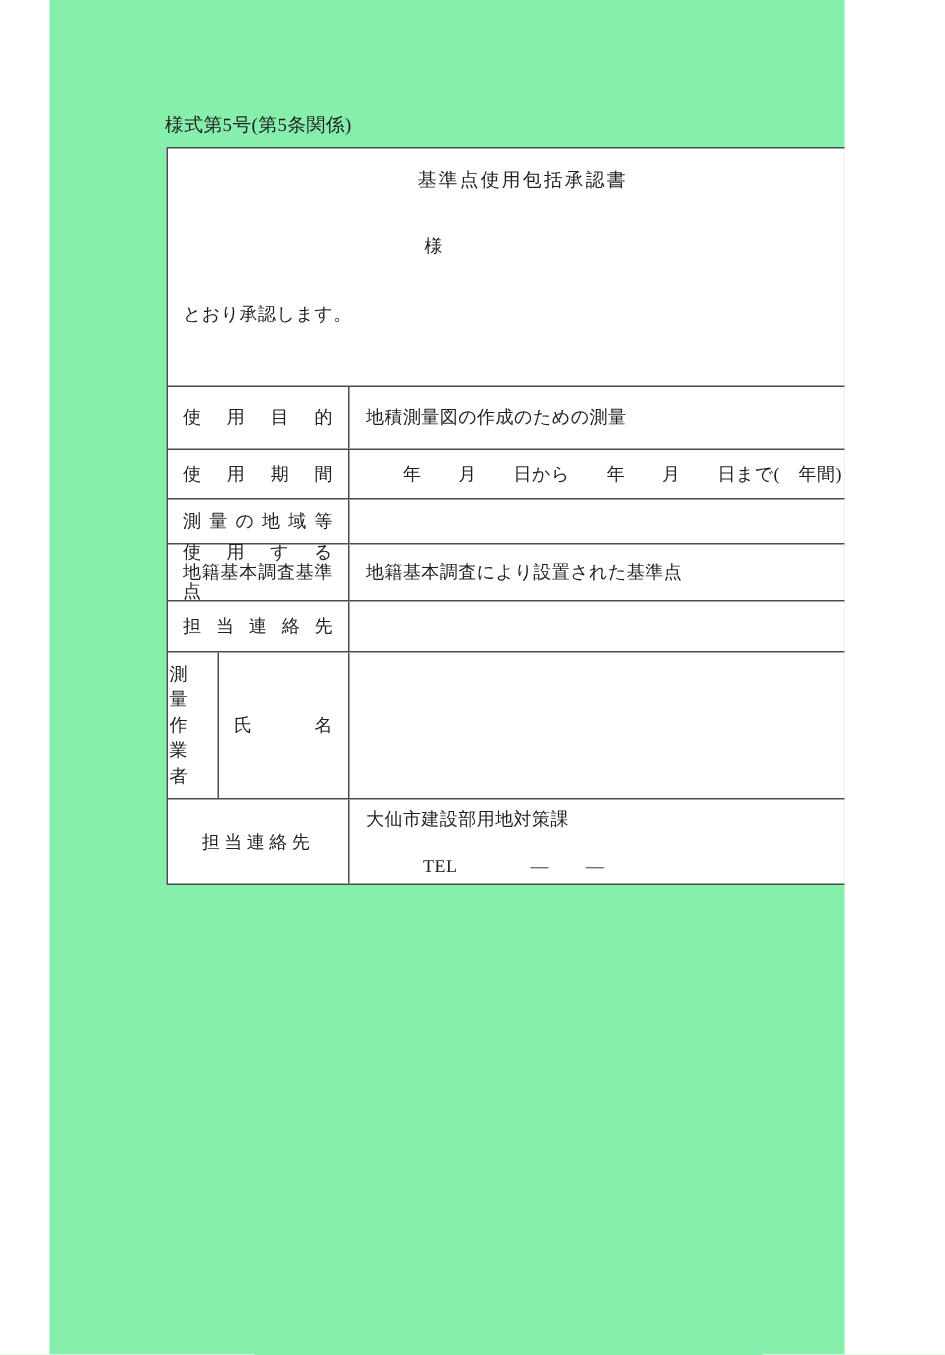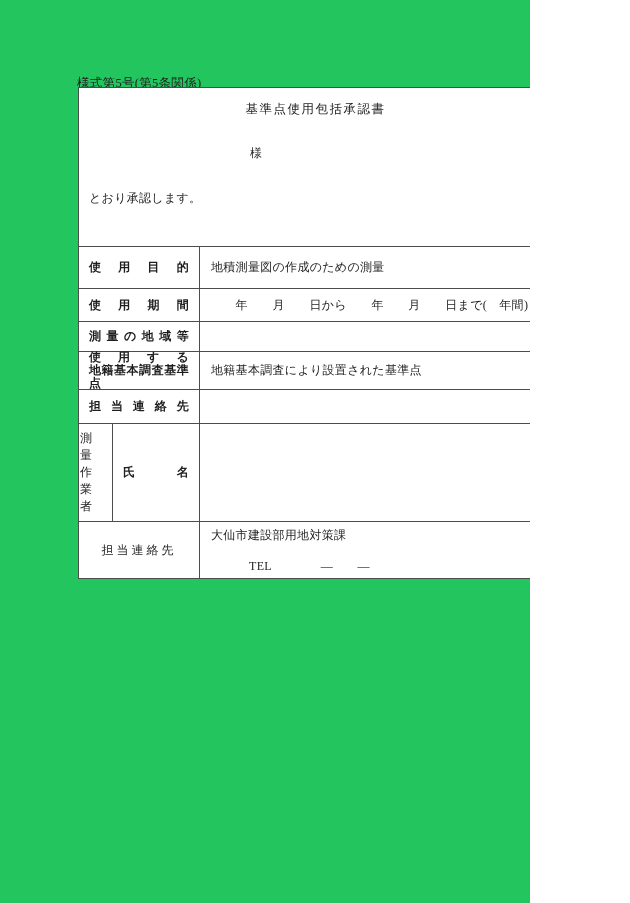--- a/index.html
+++ b/index.html
@@ -3,38 +3,38 @@
 <meta charset="utf-8">
 <style>
   * { margin:0; padding:0; box-sizing:border-box; }
   html,body { background:#ffffff; }
   body {
     width:630px; height:903px;
     font-family:"Liberation Serif","DejaVu Serif",serif;
     color:#1e1e1e;
     font-size:12px; letter-spacing:0.3px;
   }
-  .page { position:relative; width:530px; height:903px; background:#22c55e; overflow:hidden; }
+  .page { position:relative; width:530px; height:903px; background:#86efac; overflow:hidden;margin-left:33px; }
   .form-number { position:absolute; left:77px; top:75px; font-size:12.5px; }
-  .box { position:absolute; left:78px; top:87px; width:475px; border:1px solid #4c4c4c; background:#fff; }
+  .box { position:absolute; left:78px; top:98px; width:475px; border:1px solid #4c4c4c; background:#fff; }
 
   
   .sec-header { height:158px; }
   .doc-title { text-align:center; padding-top:13px; font-size:12.5px; letter-spacing:1.5px; }
   .addressee { margin-top:27px; padding-left:171px; }
   .intro { margin-top:26px; padding:0 10px; line-height:20px; white-space:nowrap; }
 
   
   .row { display:flex; border-top:1px solid #4c4c4c; }
   .h42{height:42px} .h33{height:33px} .h30{height:30px} .h38{height:38px} .h34{height:34px} .h98{height:98px}
   .lcell {
     width:121px; border-right:1px solid #4c4c4c;
     padding:0 10px; display:flex; flex-direction:column; justify-content:center;
   }
-  .just { display:block; width:100%; text-align:justify; text-align-last:justify; line-height:13px;font-weight:bold; }
+  .just { display:block; width:100%; text-align:justify; text-align-last:justify; line-height:13px; }
   .lcell .two { line-height:13px; margin-top:0; }
   .lcell .two + .two { margin-top:0; }
   .vcell { flex:1; display:flex; align-items:center; padding-left:11px; white-space:nowrap; overflow:hidden;text-align:right; }
 
   
   .wcell1 { width:34px; border-right:1px solid #4c4c4c; display:flex; align-items:center; }
   .v-label { width:14px; word-break:break-all; line-height:17px; text-align:center; letter-spacing:0; }
   .wcell2 { width:87px; border-right:1px solid #4c4c4c; padding:0 10px; display:flex; align-items:center; }
 
   

